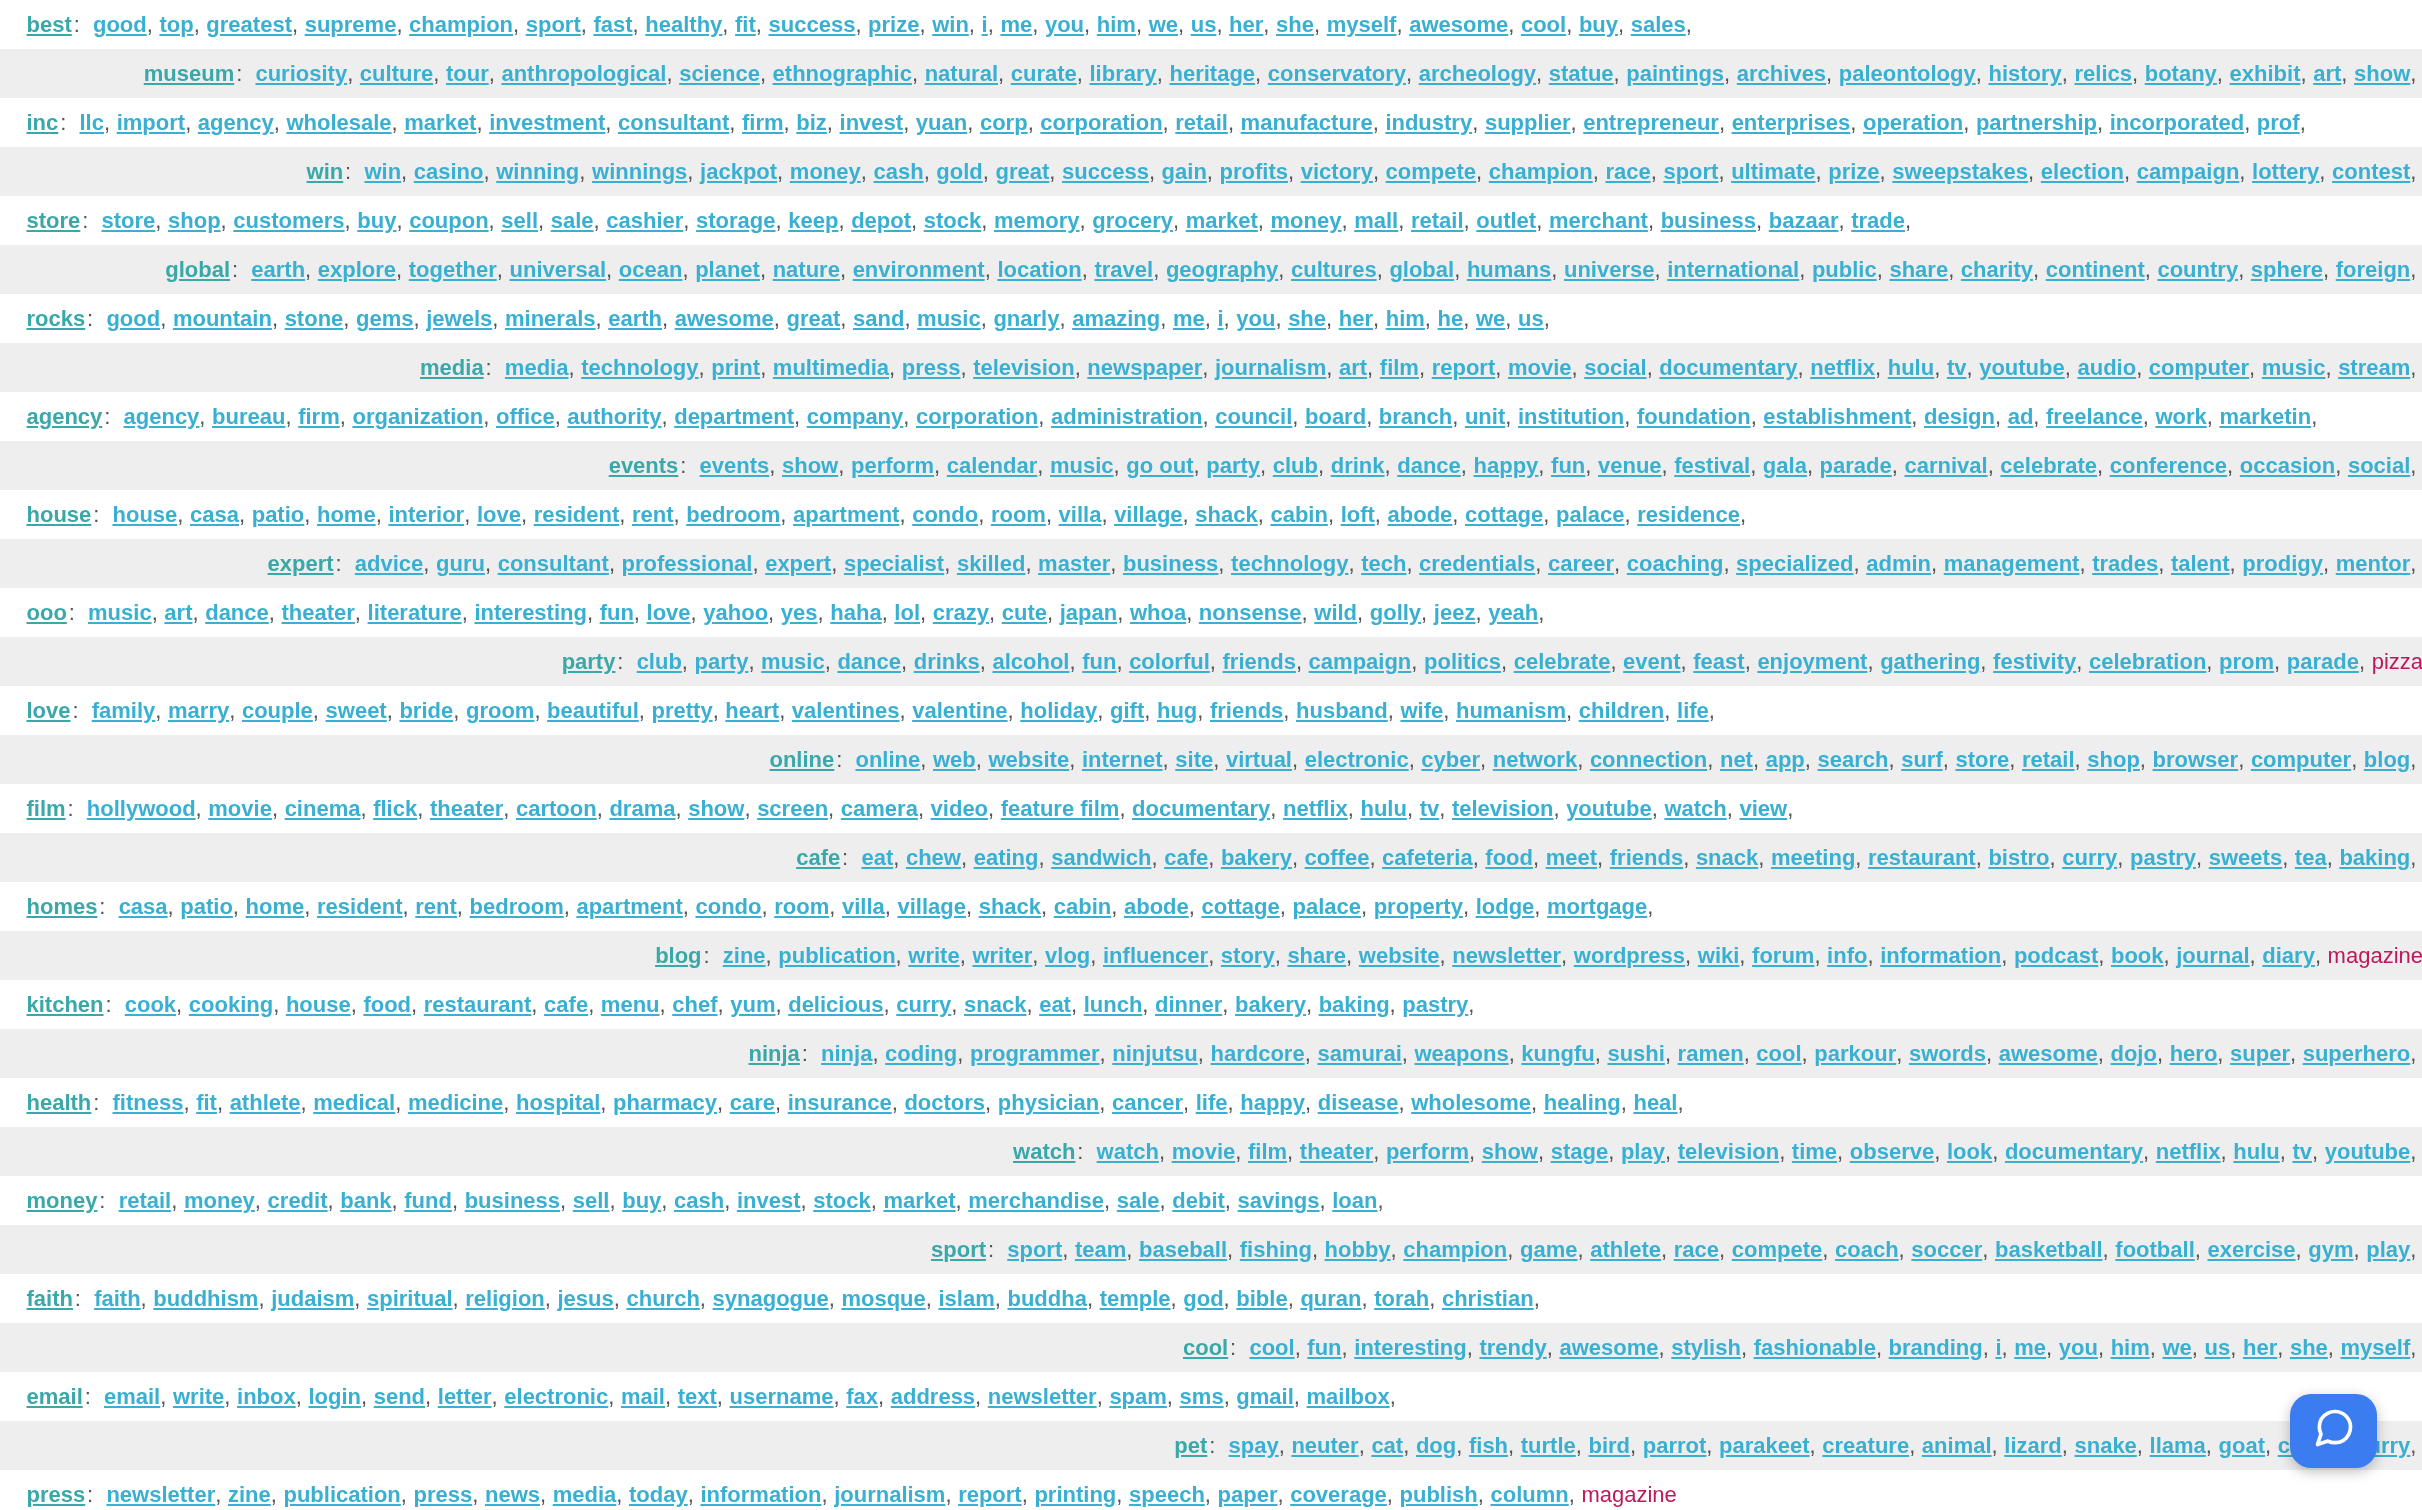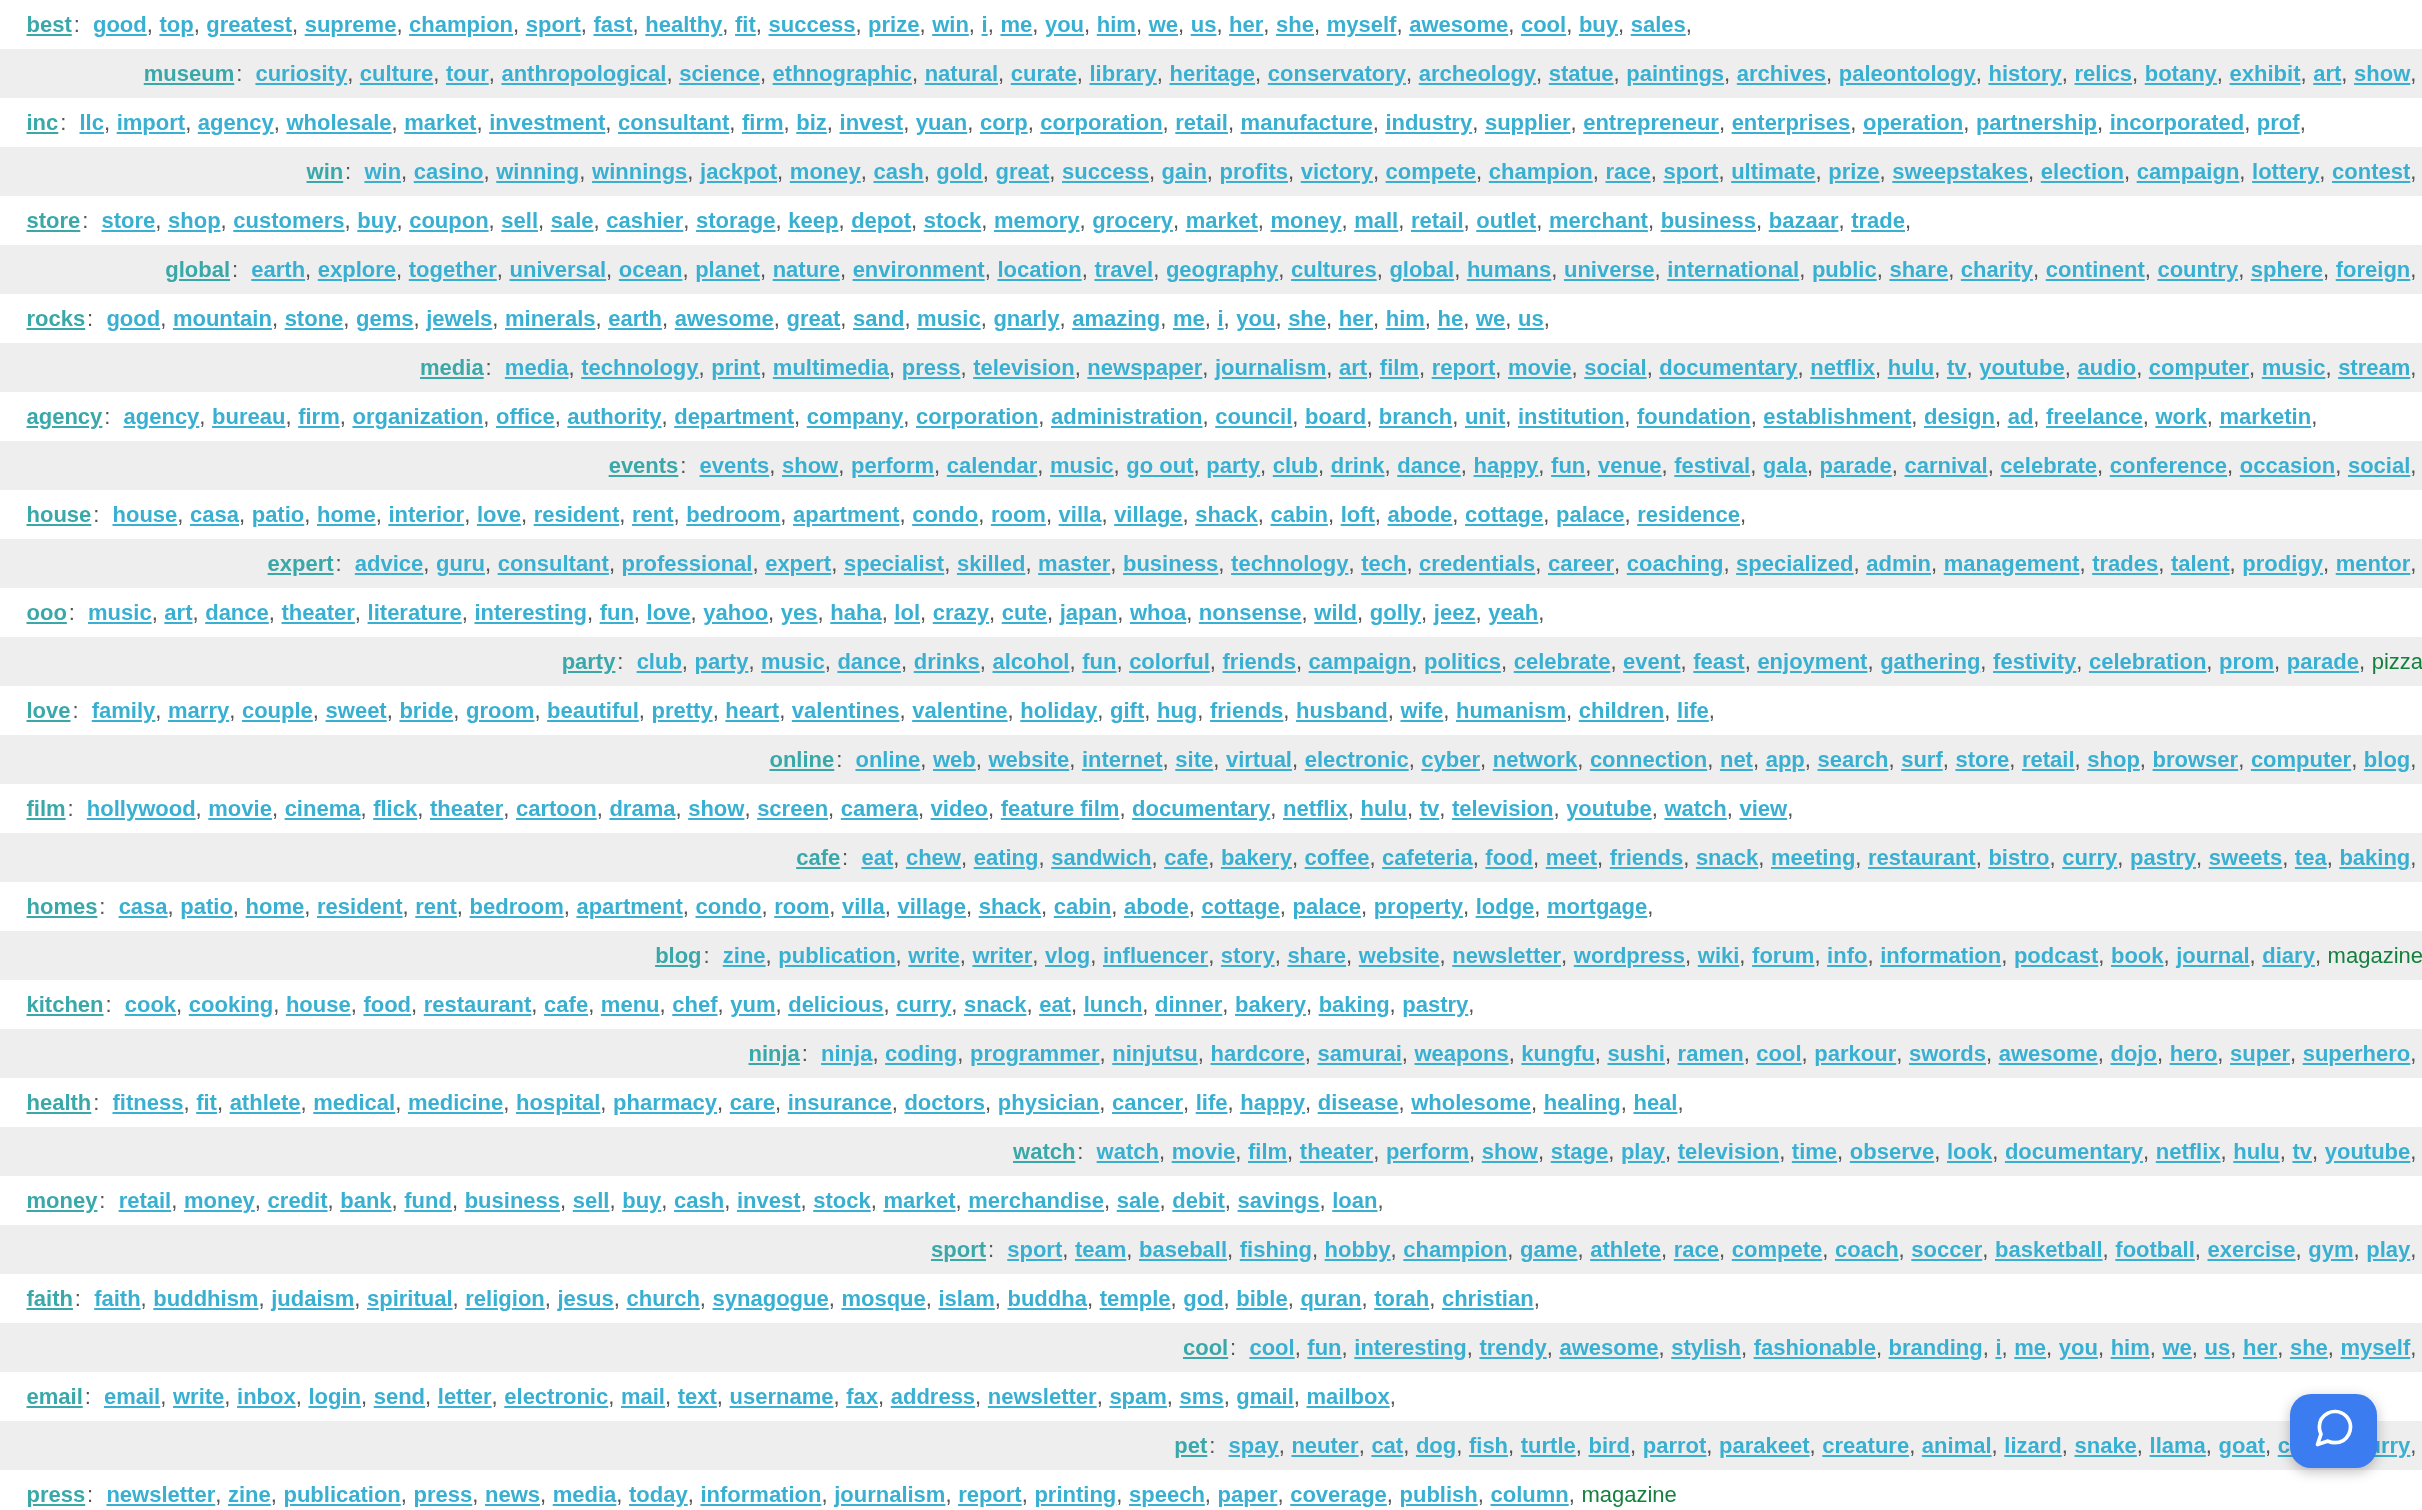--- a/index.html
+++ b/index.html
@@ -46,21 +46,21 @@
   .kw-colon {
     color: #555555;
     margin-right: 13.2px;
   }
   .kw-link {
     color: #39b0d2;
     text-decoration: underline;
     font-weight: bold;
   }
   .kw-plain {
-    color: #15803d;
+    color: #be185d;
     text-decoration: none;
     font-weight: normal;
   }
   .kw-sep {
     color: #555555;
   }
   .kw-gap {
     display: inline-block;
     width: 6.6px;
   }

